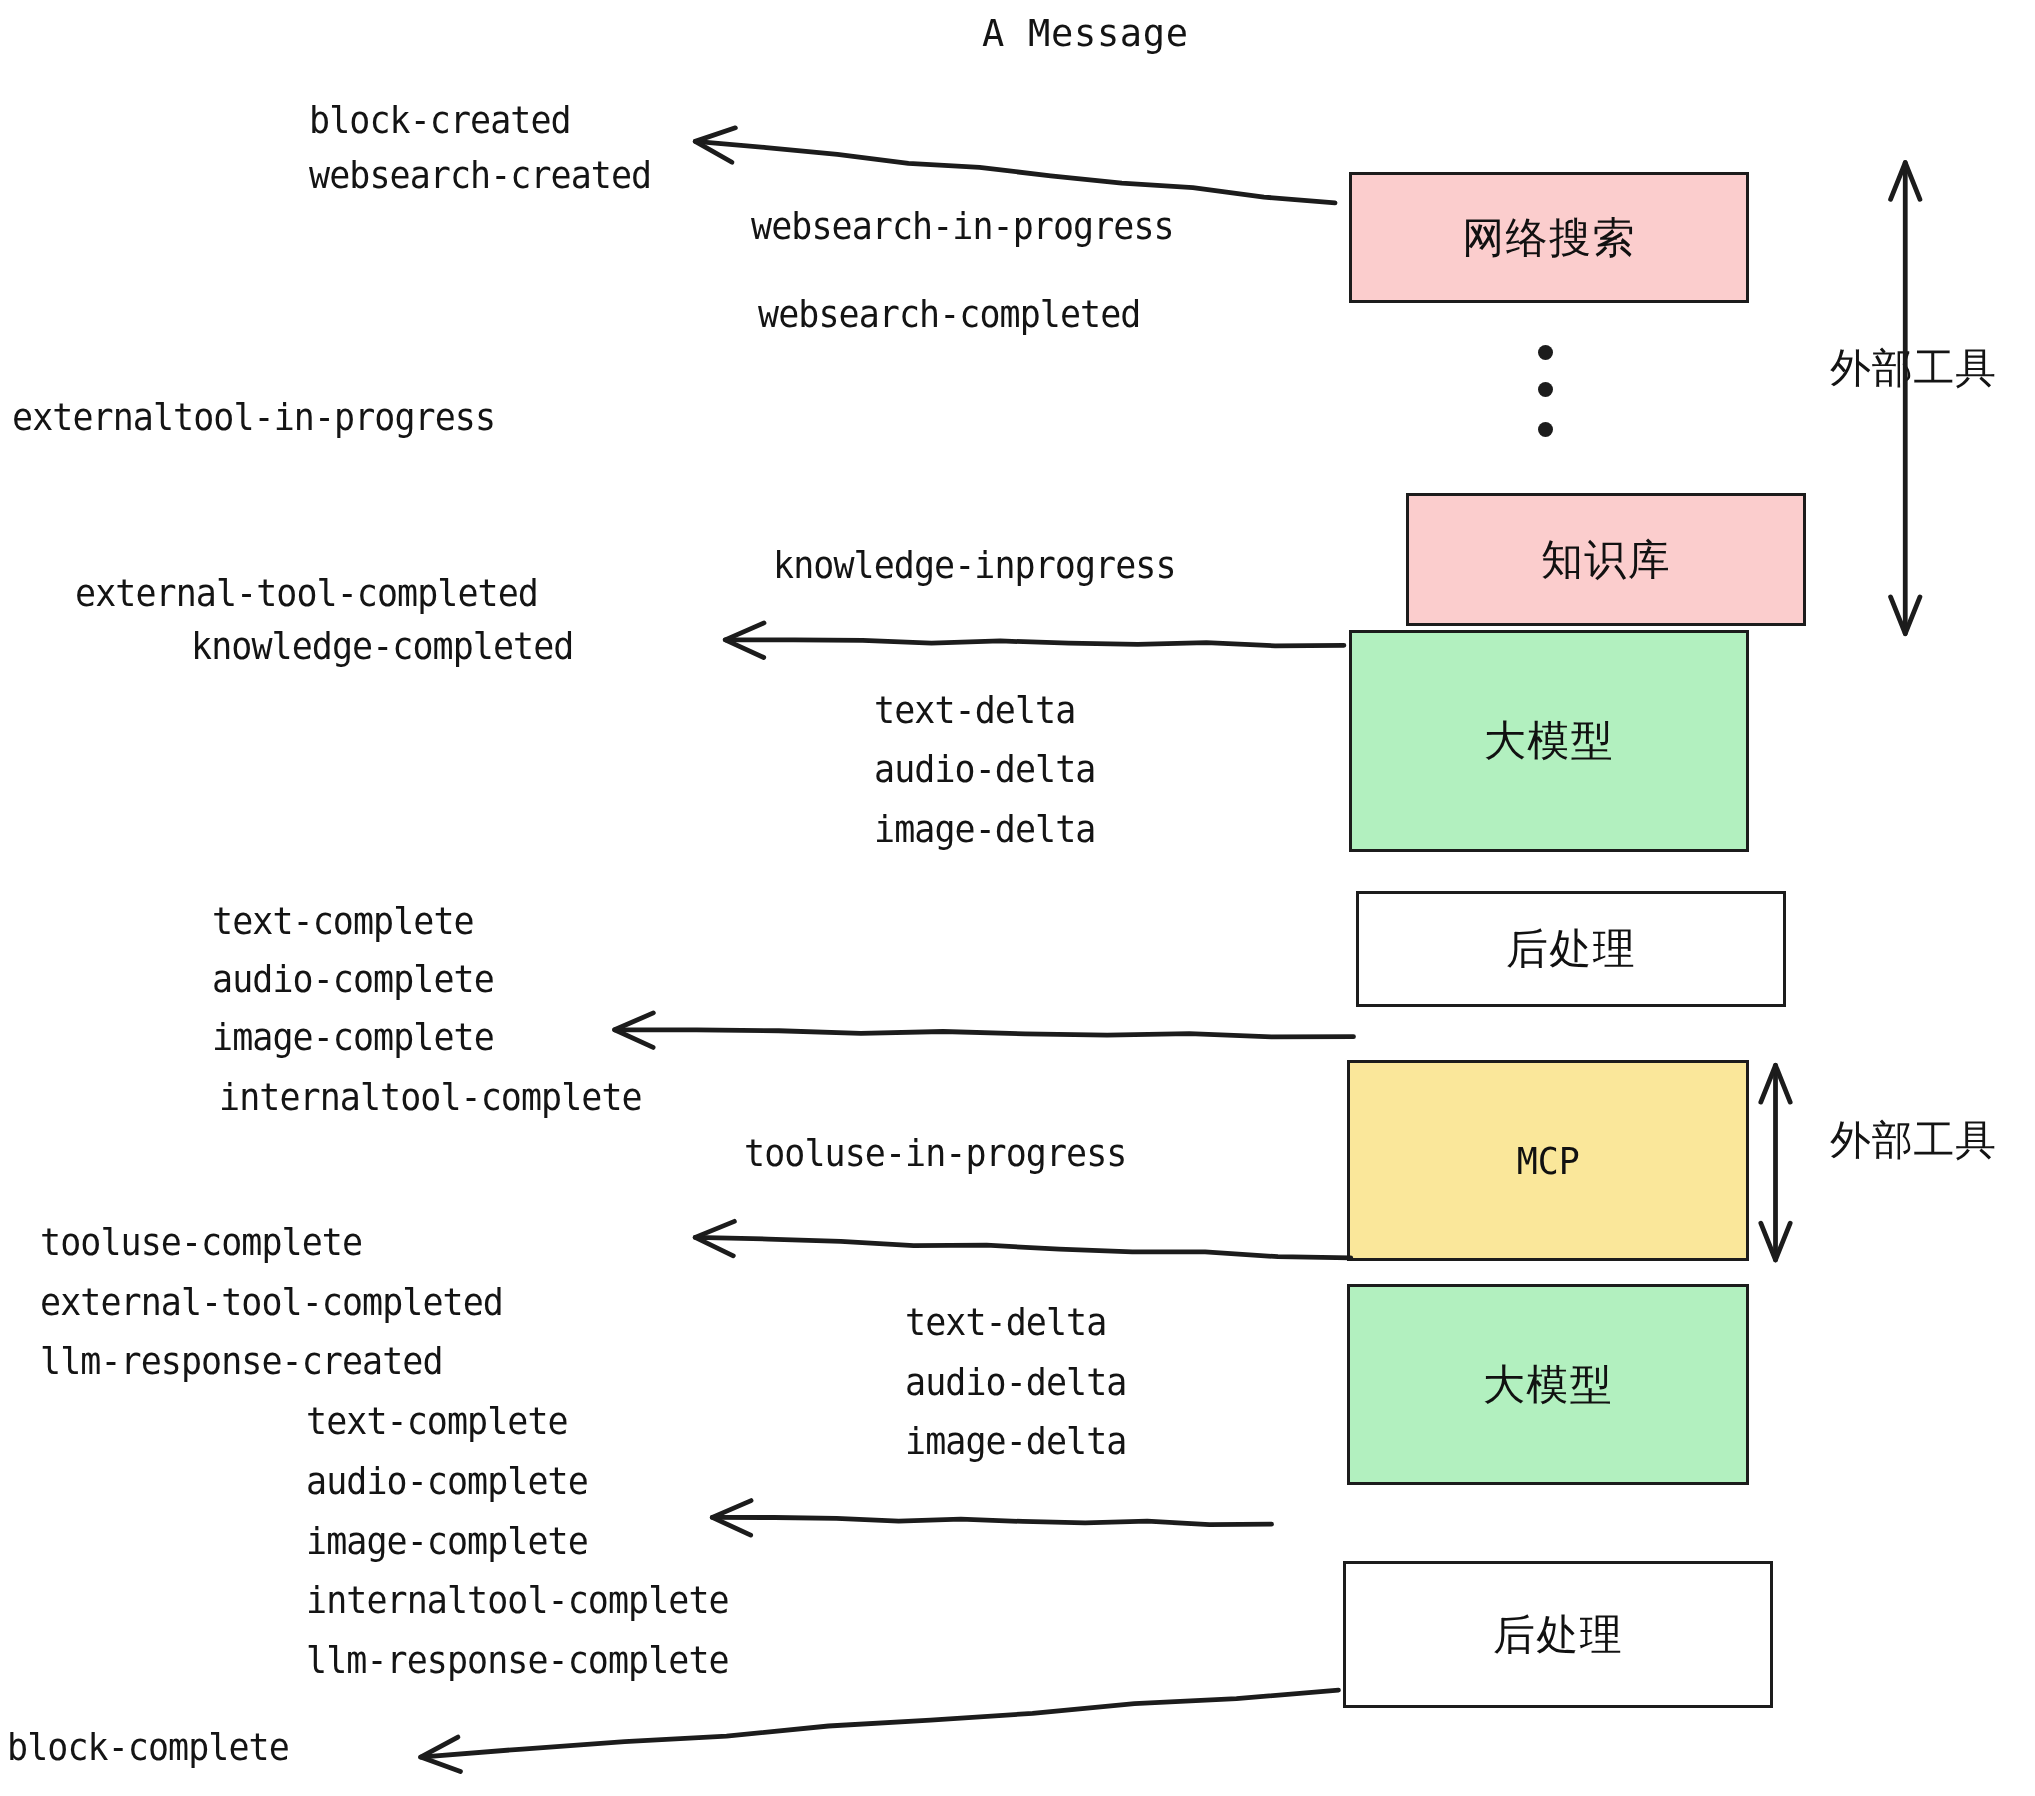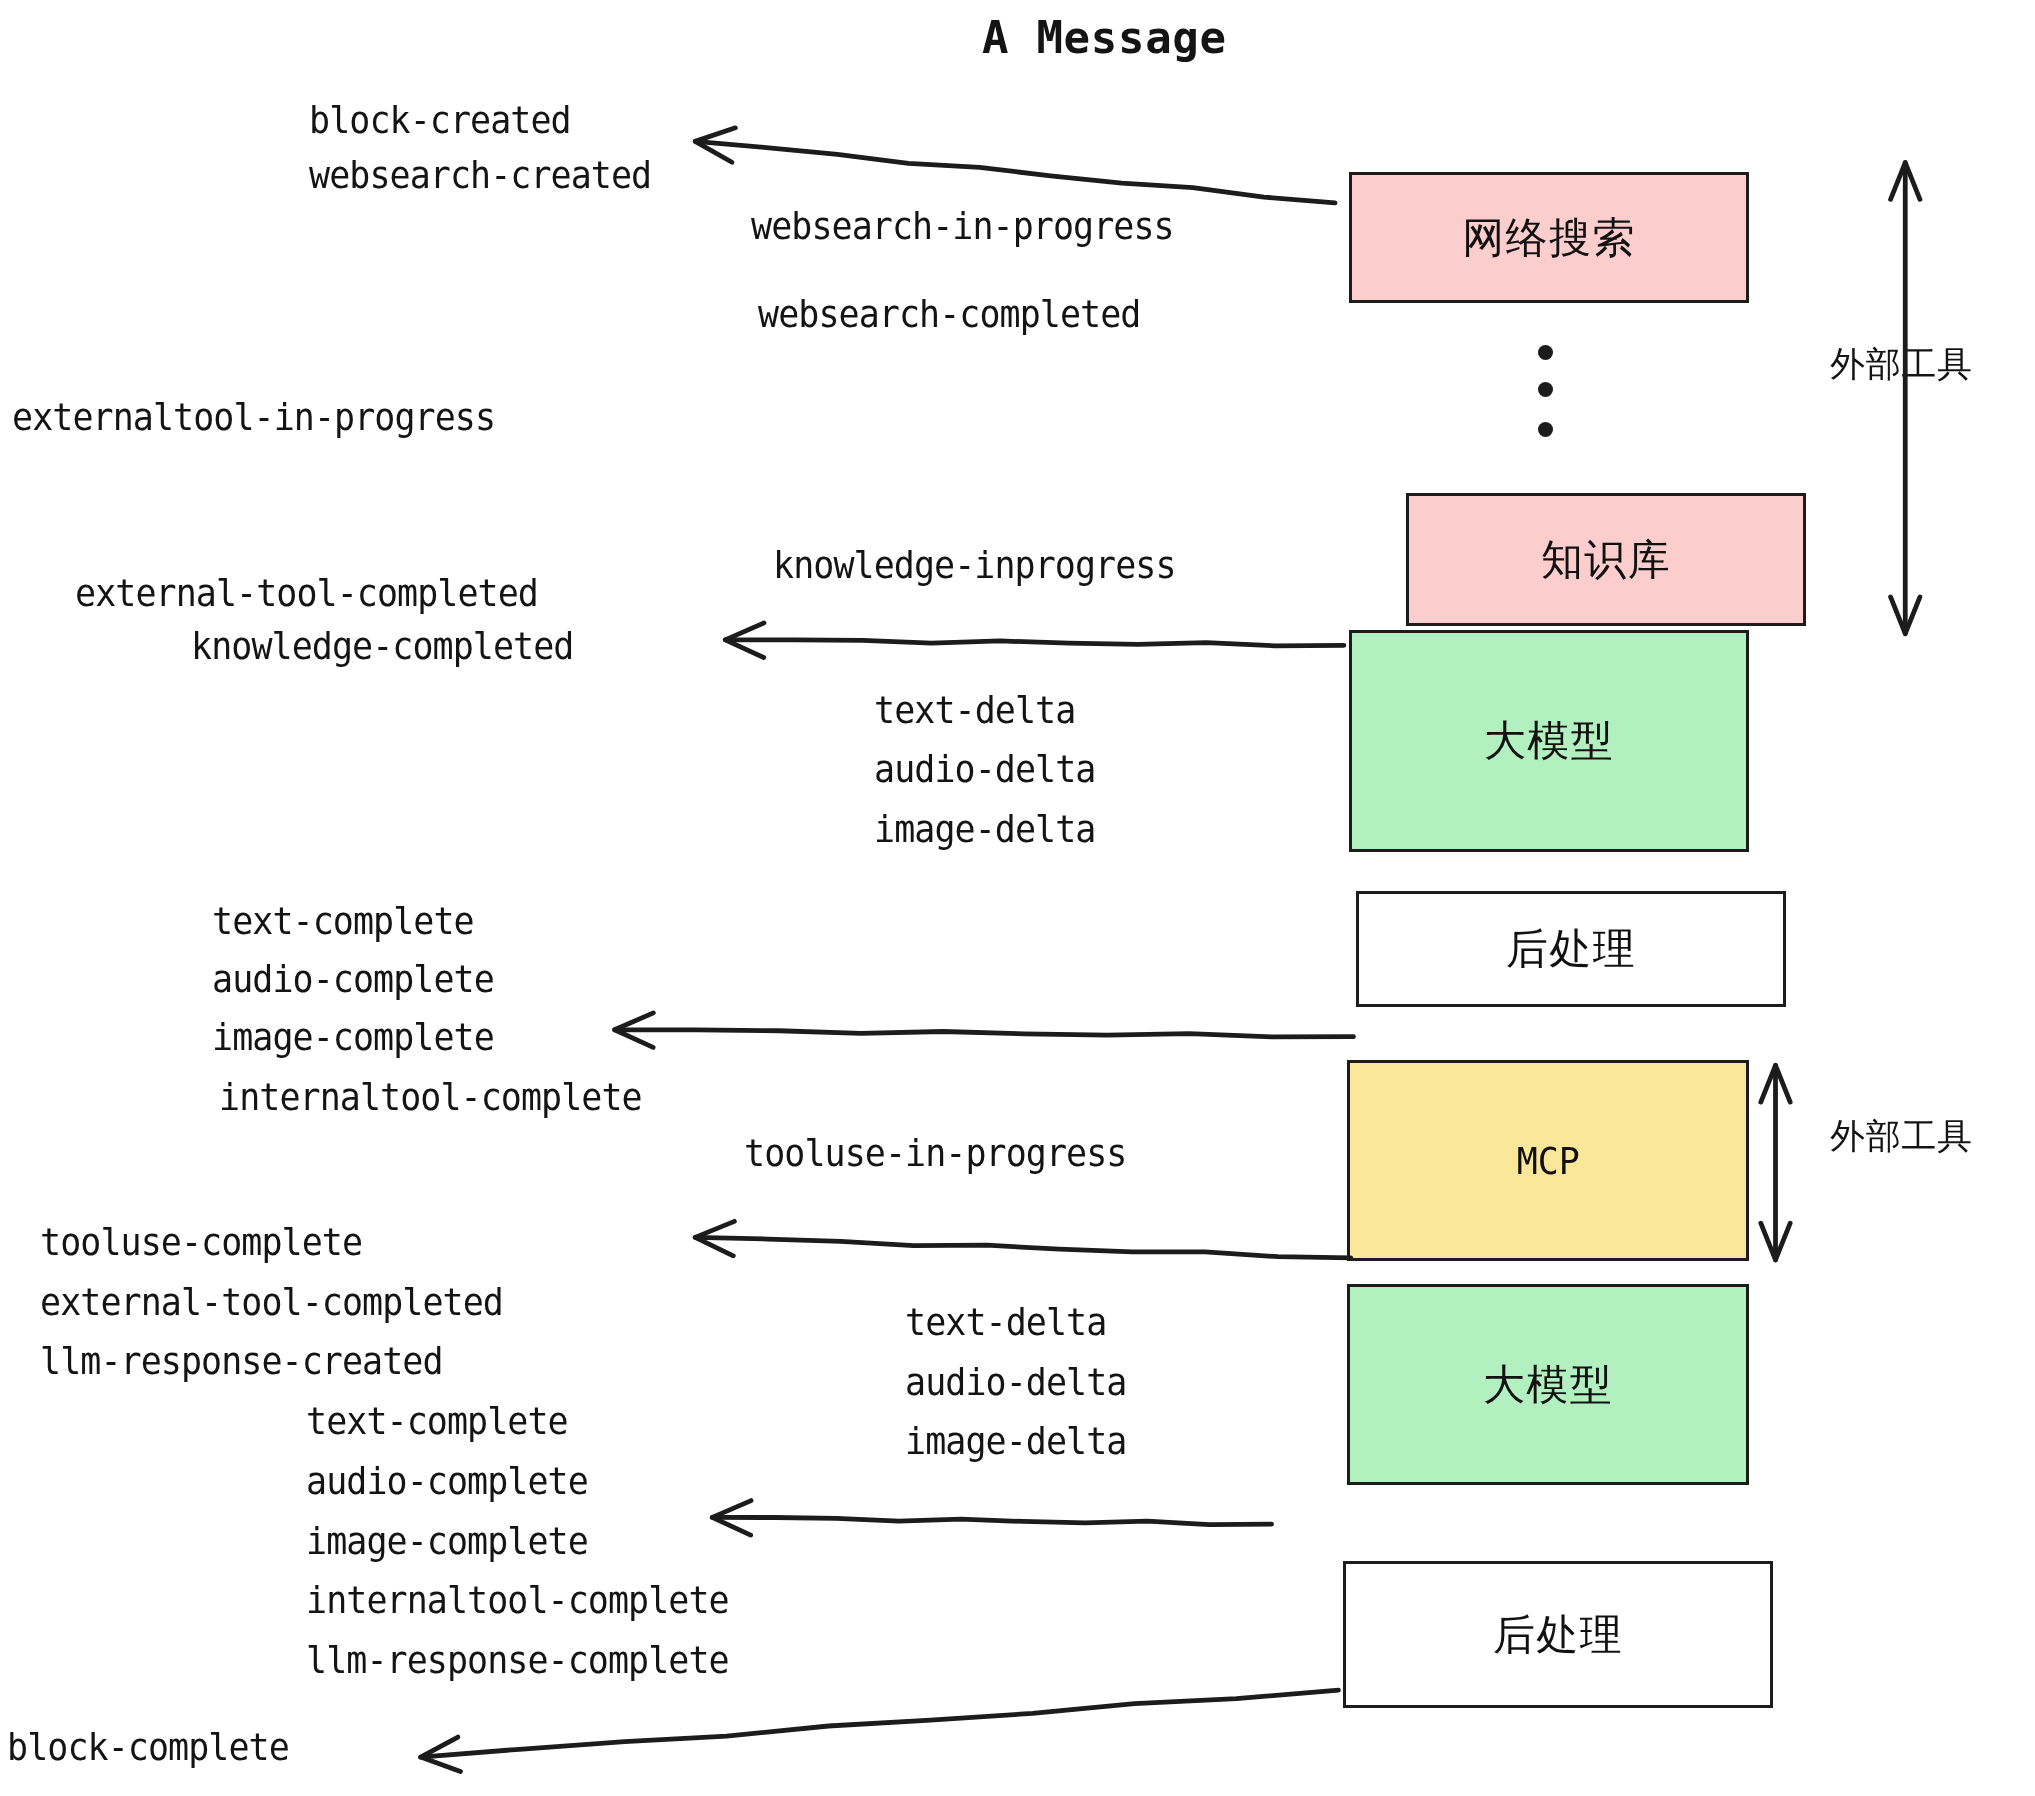--- a/index.html
+++ b/index.html
@@ -25,23 +25,23 @@
     letter-spacing: -1px;
     font-weight: 500;
     transform: scaleX(0.92);
     transform-origin: left center;
   }
   .title {
     position: absolute;
     white-space: pre;
     color: #141414;
     font-family: "DejaVu Sans Mono", "Liberation Mono", monospace;
-    font-size: 44px;
+    font-size: 37px;
     letter-spacing: 0.7px;
-    font-weight: 700;
+    font-weight: 400;
   }
   .boxwrap {
     position: absolute;
     box-sizing: border-box;
     border: 3.4px solid #1c1c1c;
     display: flex;
     align-items: center;
     justify-content: center;
   }
   .boxlabel {
@@ -53,21 +53,21 @@
   }
   .boxlabel.mono {
     font-family: "DejaVu Sans Mono", "Liberation Mono", monospace;
     font-size: 38px;
     letter-spacing: 0px;
     transform: scaleX(0.92);
   }
   .side-label {
     position: absolute;
     font-family: "DejaVu Sans", "Liberation Sans", sans-serif;
-    font-size: 35px;
+    font-size: 41px;
     color: #111111;
     white-space: pre;
     letter-spacing: 0.7px;
   }
   .dot {
     position: absolute;
     width: 15px;
     height: 15px;
     border-radius: 50%;
     background: #1c1c1c;

